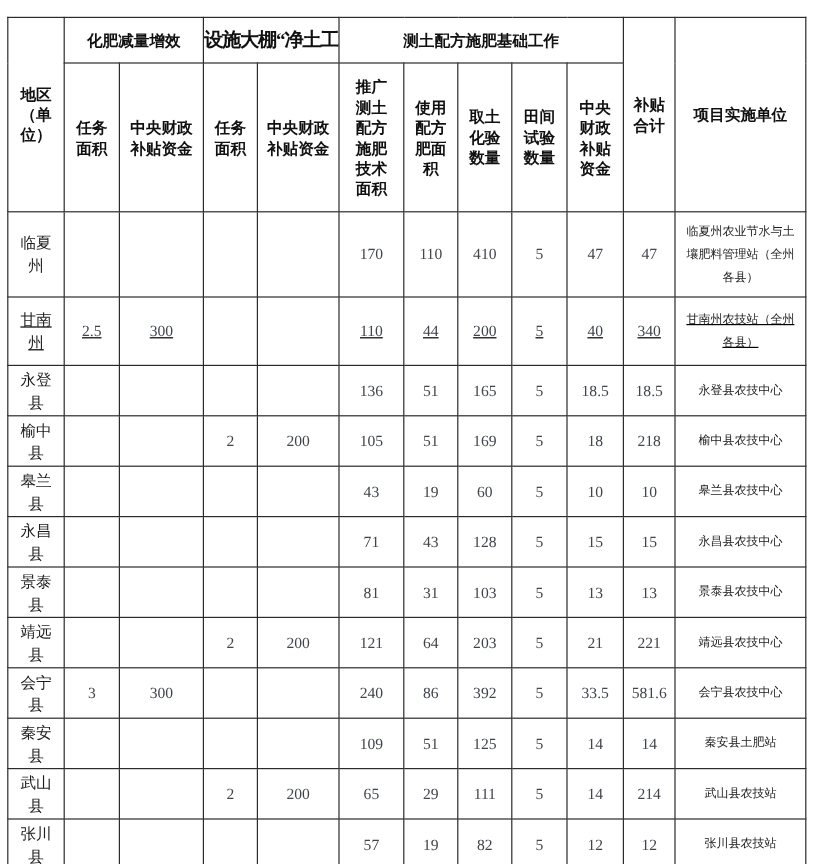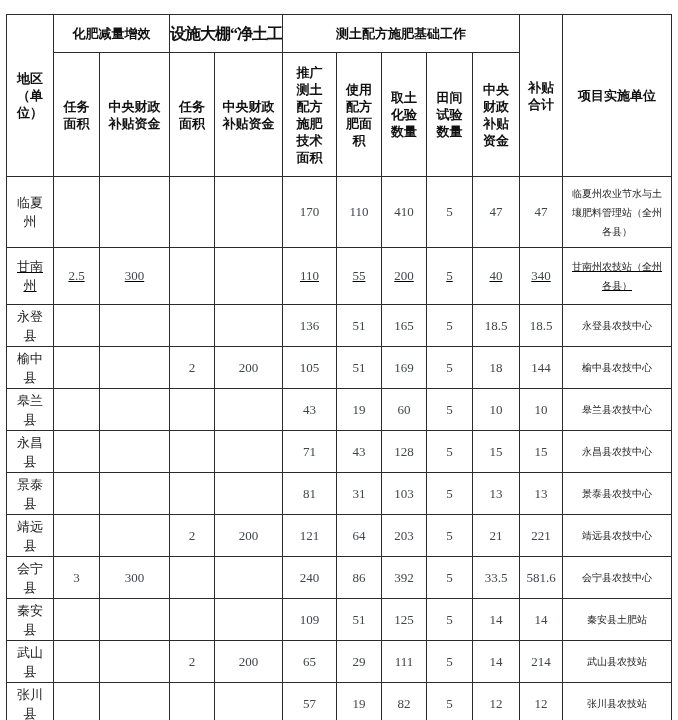--- a/index.html
+++ b/index.html
@@ -115,21 +115,21 @@
           <td class="num">47</td>
           <td class="unit">临夏州农业节水与土壤肥料管理站（全州各县）</td>
         </tr>
         <tr>
           <th class="region">甘南州</th>
           <td class="num">2.5</td>
           <td class="num">300</td>
           <td class="num"></td>
           <td class="num"></td>
           <td class="num">110</td>
-          <td class="num">55</td>
+          <td class="num">44</td>
           <td class="num">200</td>
           <td class="num">5</td>
           <td class="num">40</td>
           <td class="num">340</td>
           <td class="unit">甘南州农技站（全州各县）</td>
         </tr>
         <tr>
           <th class="region">永登县</th>
           <td class="num"></td>
           <td class="num"></td>
@@ -147,21 +147,21 @@
           <th class="region">榆中县</th>
           <td class="num"></td>
           <td class="num"></td>
           <td class="num">2</td>
           <td class="num">200</td>
           <td class="num">105</td>
           <td class="num">51</td>
           <td class="num">169</td>
           <td class="num">5</td>
           <td class="num">18</td>
-          <td class="num">144</td>
+          <td class="num">218</td>
           <td class="unit">榆中县农技中心</td>
         </tr>
         <tr>
           <th class="region">皋兰县</th>
           <td class="num"></td>
           <td class="num"></td>
           <td class="num"></td>
           <td class="num"></td>
           <td class="num">43</td>
           <td class="num">19</td>

